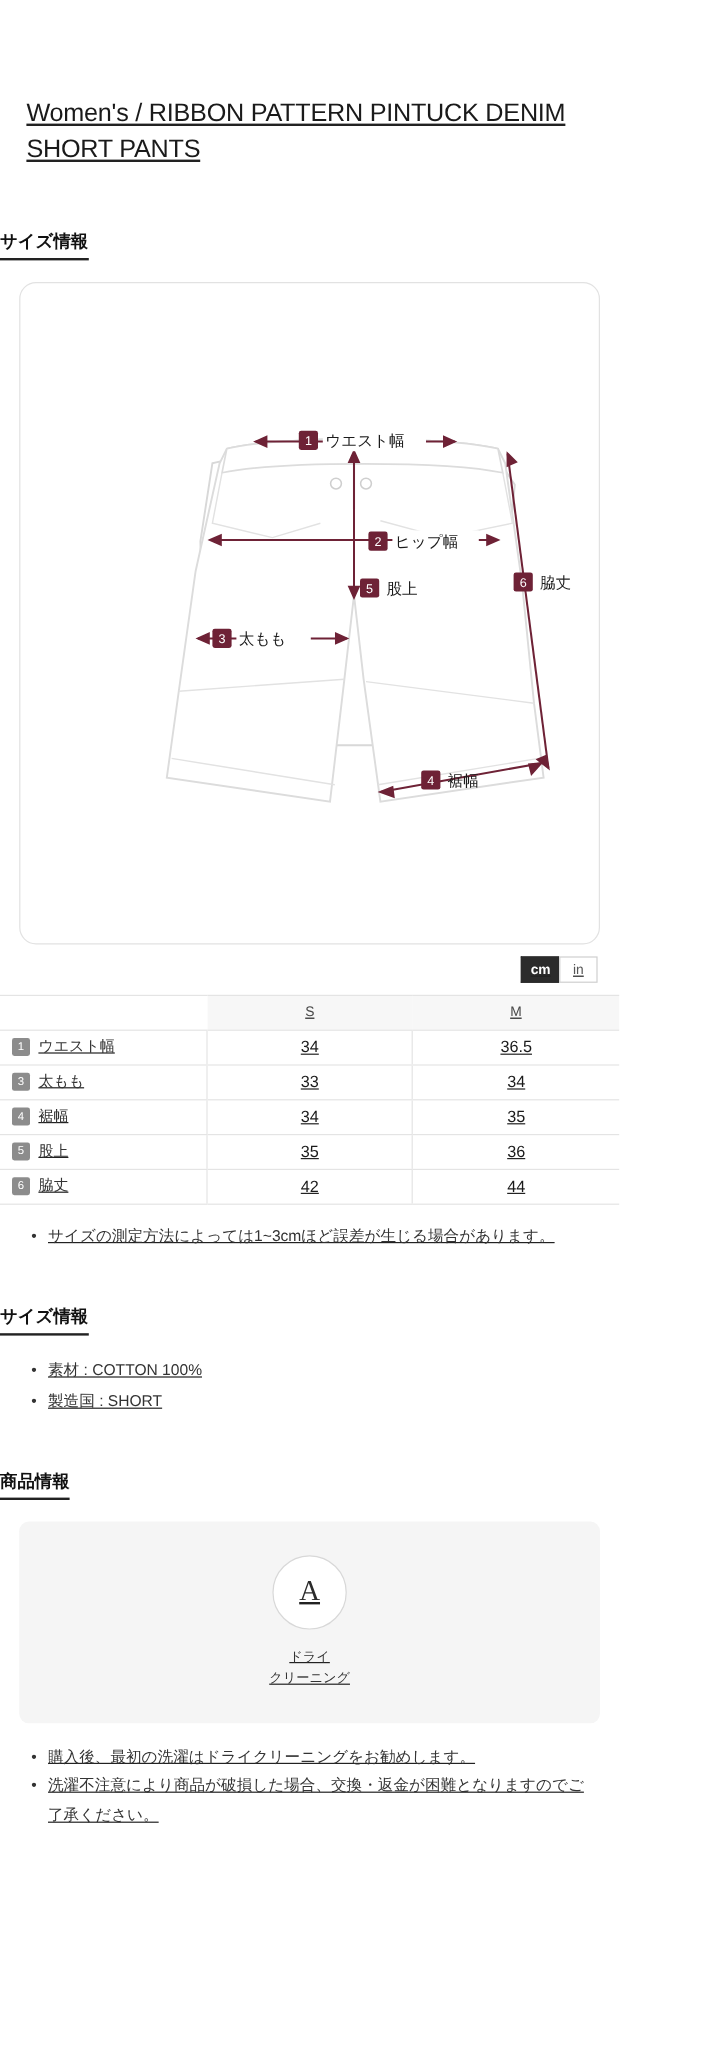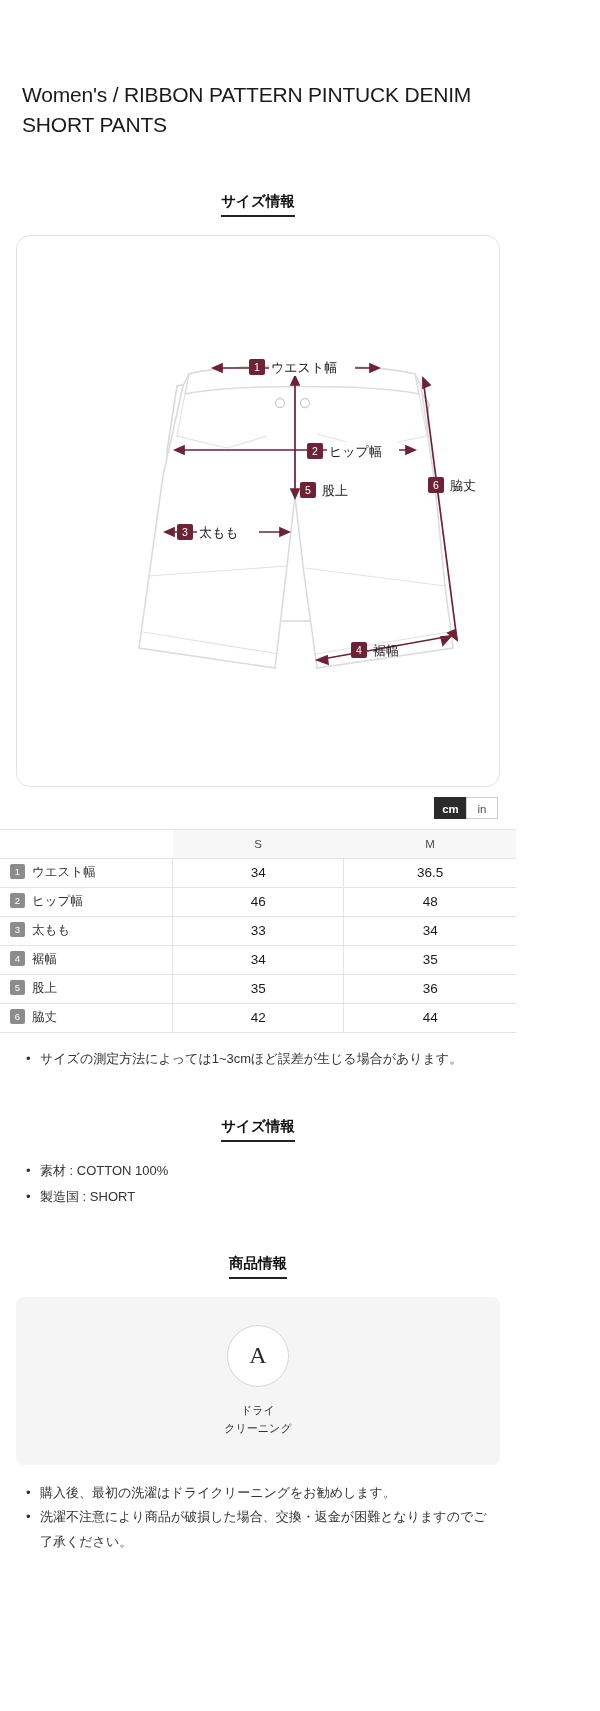--- a/index.html
+++ b/index.html
@@ -12,37 +12,37 @@
     width: 600px;
     min-height: 1711px;
     font-family: "Liberation Sans", "DejaVu Sans", sans-serif;
     color: #222222;
     -webkit-font-smoothing: antialiased;
   }
   .page {
     width: 516px;
     position: relative;
     padding: 0;
+    text-decoration: underline;
   }
 
   
   .title {
     font-size: 21px;
     line-height: 1.42;
     font-weight: 400;
     color: #1a1a1a;
     letter-spacing: -0.2px;
     padding: 80px 22px 0 22px;
     margin: 0;
     word-break: break-word;
   }
 
   
   .section-heading {
-    text-align: center;
     font-size: 14.5px;
     font-weight: 700;
     color: #111111;
     margin: 0;
     padding: 0;
   }
   .section-heading span {
     display: inline-block;
     border-bottom: 2px solid #222;
     padding-bottom: 4px;
@@ -324,27 +324,20 @@
     <tbody>
       <tr>
         <td class="label-cell">
           <span class="num-badge grey">1</span><span>ウエスト幅</span>
         </td>
         <td class="val-cell">34</td>
         <td class="val-cell">36.5</td>
       </tr>
       <tr>
         <td class="label-cell">
-          <span class="num-badge grey">2</span><span>ヒップ幅</span>
-        </td>
-        <td class="val-cell">46</td>
-        <td class="val-cell">48</td>
-      </tr>
-      <tr>
-        <td class="label-cell">
           <span class="num-badge grey">3</span><span>太もも</span>
         </td>
         <td class="val-cell">33</td>
         <td class="val-cell">34</td>
       </tr>
       <tr>
         <td class="label-cell">
           <span class="num-badge grey">4</span><span>裾幅</span>
         </td>
         <td class="val-cell">34</td>

